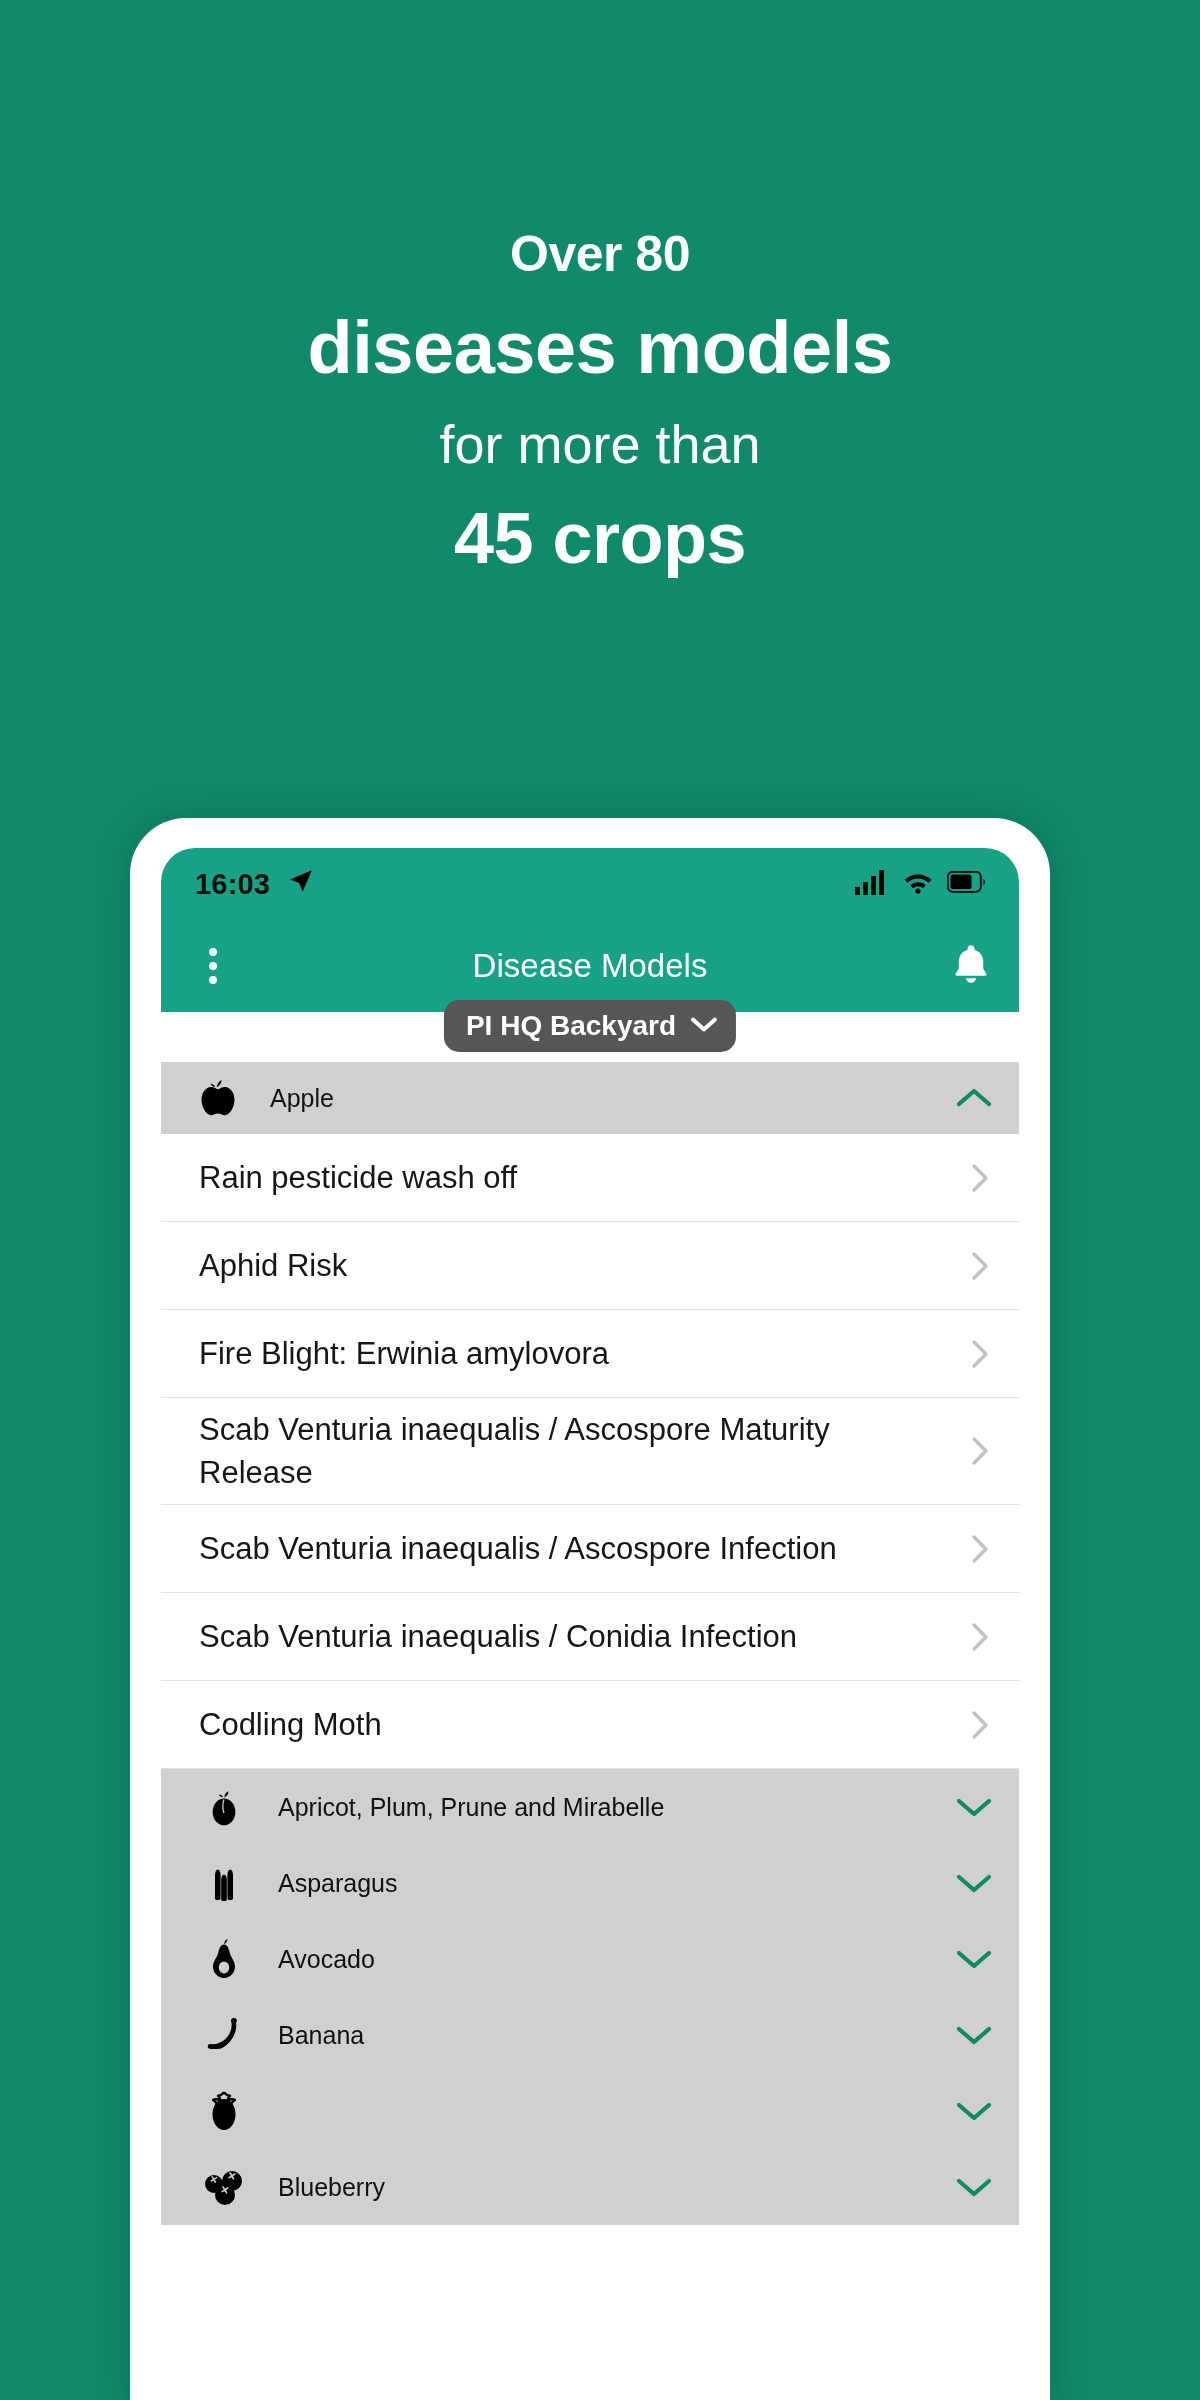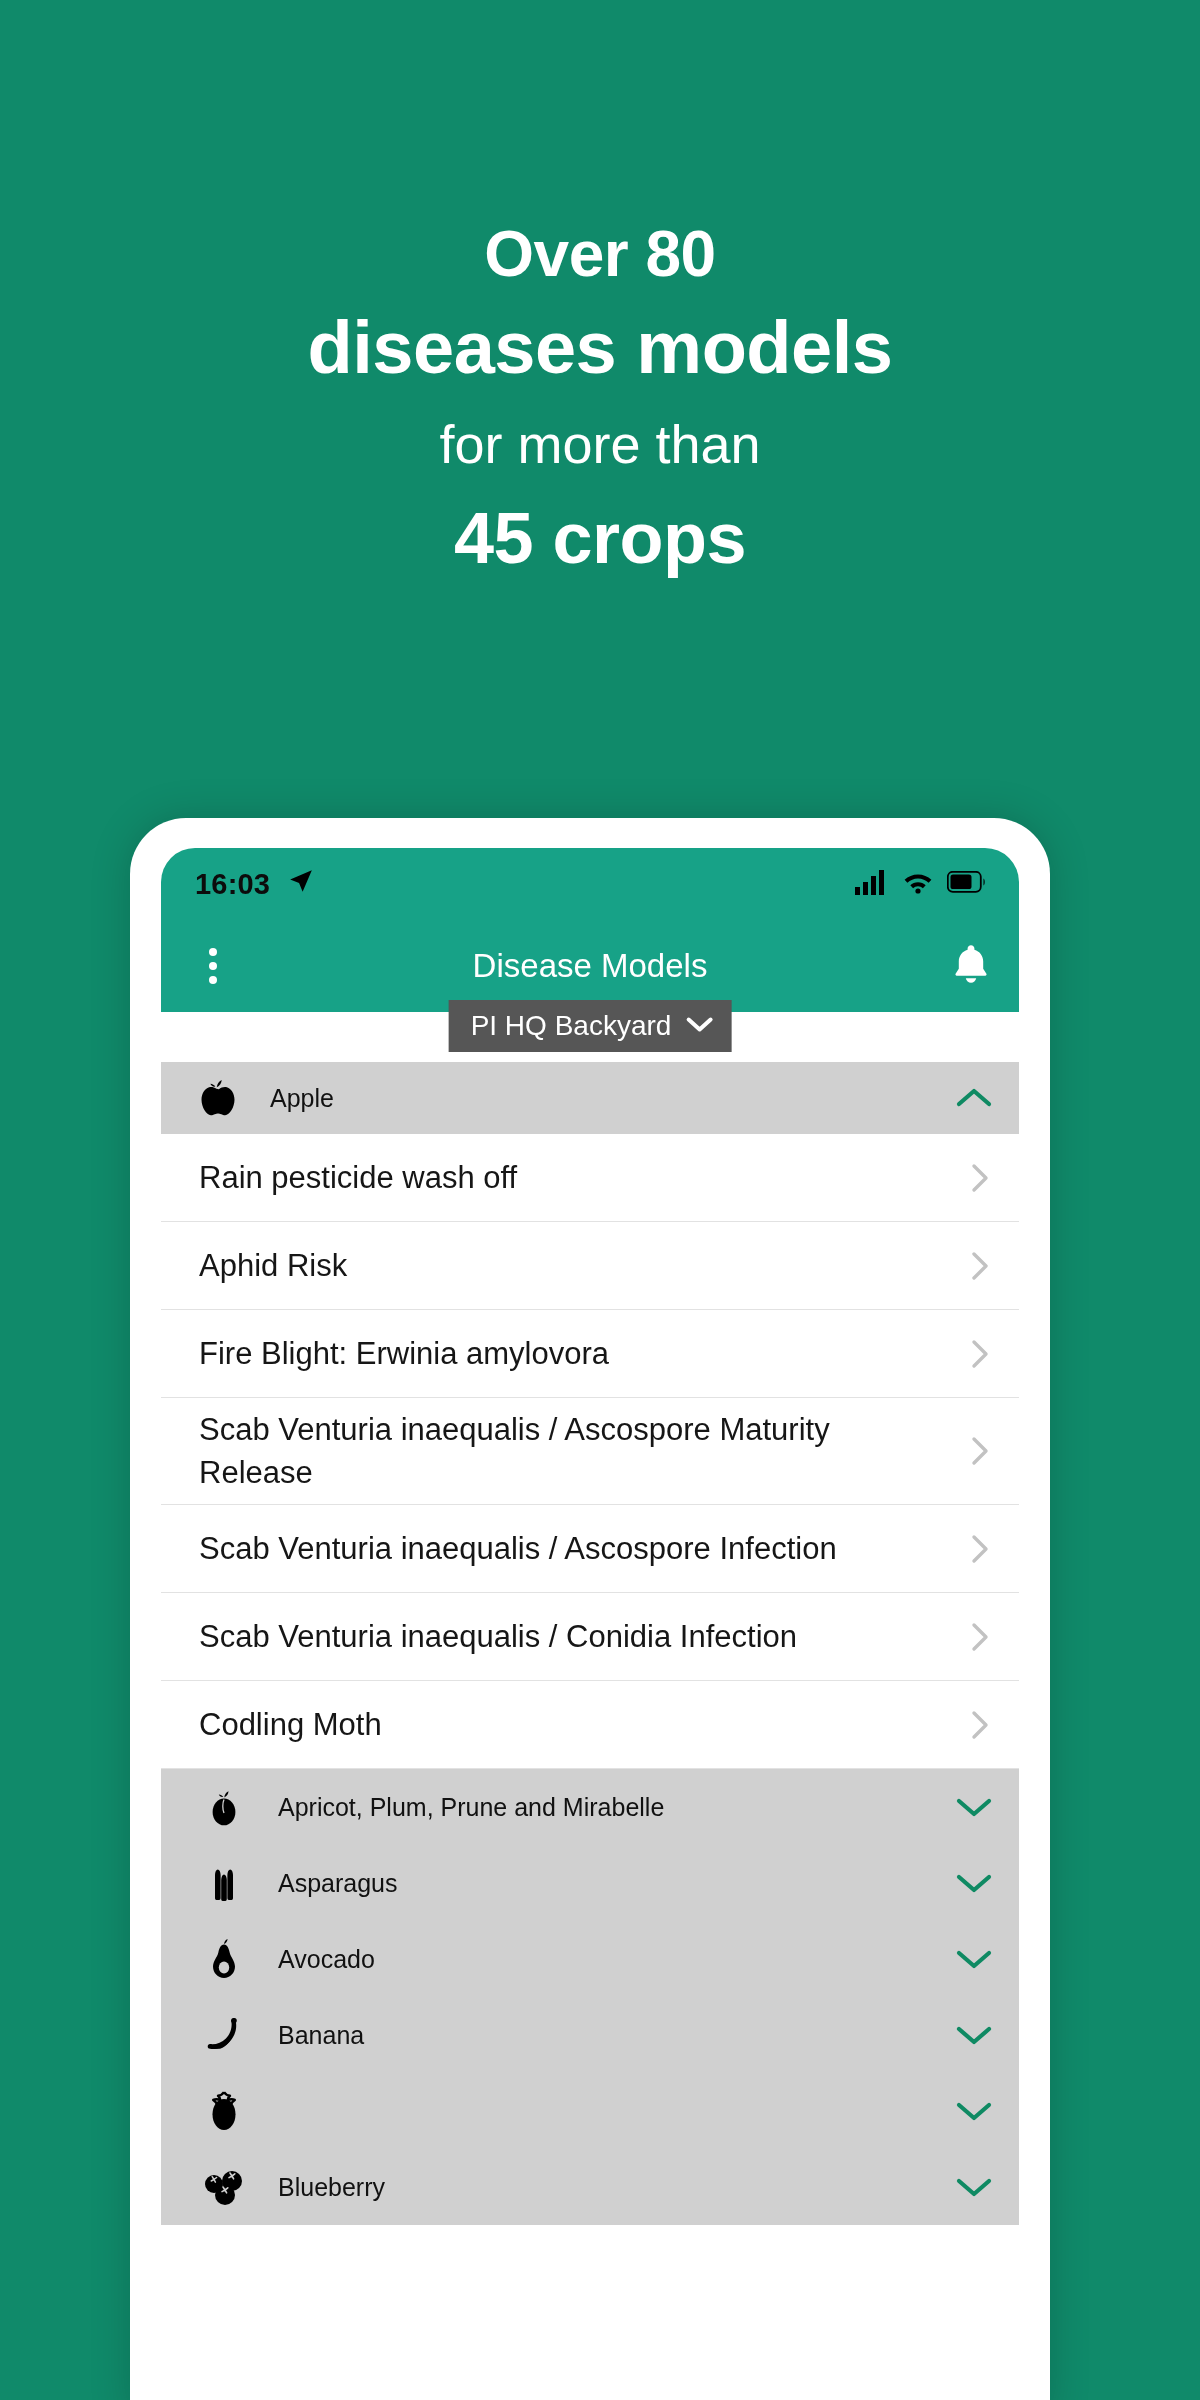--- a/index.html
+++ b/index.html
@@ -32,21 +32,21 @@
     text-align: center;
     color: #ffffff;
   }
   .headline .l1,
   .headline .l2,
   .headline .l4 {
     font-weight: 700;
     letter-spacing: -0.5px;
   }
   .headline .l1 {
-    font-size: 64px;
+    font-size: 50px;
     line-height: 88px;
   }
   .headline .l2 {
     font-size: 74px;
     line-height: 100px;
   }
   .headline .l3 {
     font-size: 54px;
     line-height: 92px;
     font-weight: 400;
@@ -144,28 +144,29 @@
     height: 50px;
     background: #ffffff;
   }
   .pill {
     position: absolute;
     left: 50%;
     transform: translateX(-50%);
     top: -12px;
     background: #565656;
     color: #ffffff;
-    border-radius: 0;
+    border-radius: 15px;
     height: 52px;
     padding: 0 18px 0 22px;
     display: flex;
     align-items: center;
     gap: 14px;
     font-size: 28px;
     white-space: nowrap;
+    font-weight: bold;
   }
 
   
   .list { background: #ffffff; }
   .crop-header {
     background: #d0d0d0;
     display: flex;
     align-items: center;
     padding: 0 26px 0 30px;
     height: 72px;

